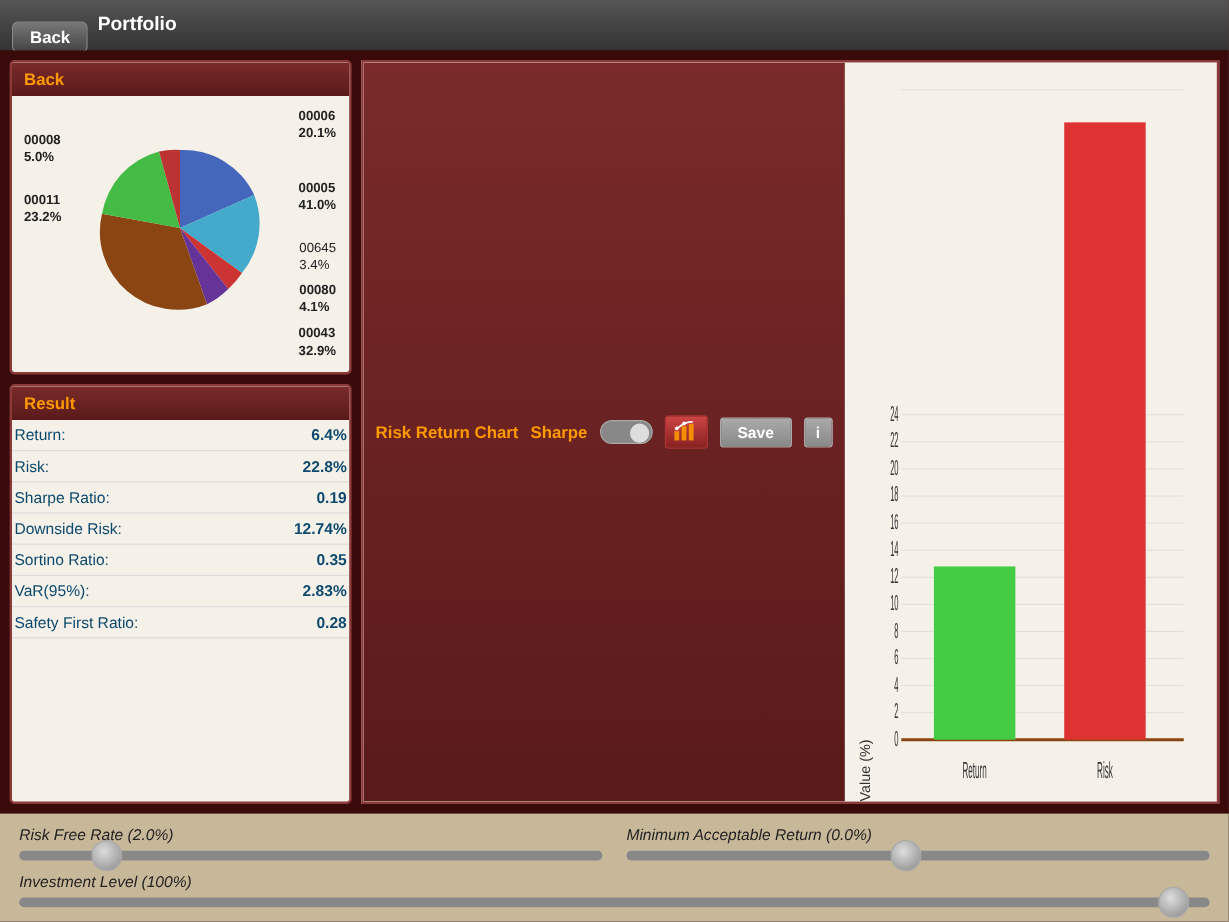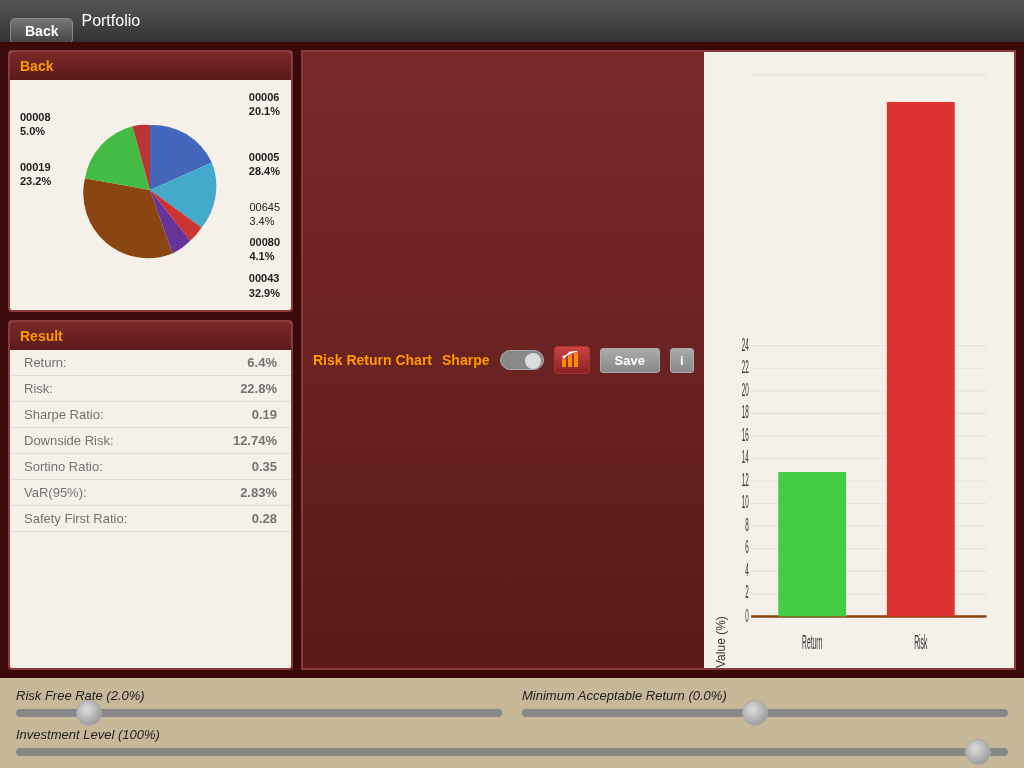--- a/index.html
+++ b/index.html
@@ -30,21 +30,21 @@
       border-radius: 5px;
       padding: 4px 14px;
       font-size: 14px;
       font-weight: bold;
       cursor: pointer;
       margin-top: 20px;
     }
     .header-title {
       color: white;
       font-size: 16px;
-      font-weight: normal;
+      font-weight: bold;
     }
 
     
     .main {
       display: flex;
       flex: 1;
       gap: 0;
       padding: 8px;
       background: #3a0a0a;
       overflow: hidden;
@@ -95,23 +95,23 @@
     .result-table {
       width: 100%;
       border-collapse: collapse;
     }
 
     .result-table tr {
       border-bottom: 1px solid #ddd;
     }
 
     .result-table td {
-      padding: 5px 14px;
+      padding: 5px 2px;
       font-size: 13px;
-      color: #737373;
+      color: #0c4a6e;
       margin-left: 24px;
     }
 
     .result-table td:last-child {
       text-align: right;
       font-weight: bold;
     }
 
     
     .right-panel {
@@ -314,40 +314,40 @@
             <path d="M70,70 L52.5,6.2 A65,65 0 0,1 70,5 Z" fill="#bb3333"></path>
           </svg>
 
           <div style="position:absolute; top:0px; right:0px; font-size:11px; font-weight:bold; color:#222; line-height:1.3;">
             <div>00006</div>
               <div>20.1%</div>
           </div>
 
           <div style="position:absolute; top:60px; right:0px; font-size:11px; font-weight:bold; color:#222; line-height:1.3;">
             <div>00005</div>
-              <div>28.4%</div>
+              <div>41.0%</div>
           </div>
 
           <div style="position:absolute; top:110px; right:0px; font-size:11px; font-weight:normal; color:#222; line-height:1.3;">
             <div>00645</div>
               <div>3.4%</div>
           </div>
 
           <div style="position:absolute; top:145px; right:0px; font-size:11px; font-weight:bold; color:#222; line-height:1.3;">
             <div>00080</div>
               <div>4.1%</div>
           </div>
 
           <div style="position:absolute; bottom:0px; right:0px; font-size:11px; font-weight:bold; color:#222; line-height:1.3;">
             <div>00043</div>
               <div>32.9%</div>
           </div>
 
           <div style="position:absolute; top:70px; left:0px; font-size:11px; font-weight:bold; color:#222; line-height:1.3;">
-            <div>00019</div>
+            <div>00011</div>
               <div>23.2%</div>
           </div>
 
           <div style="position:absolute; top:20px; left:0px; font-size:11px; font-weight:bold; color:#222; line-height:1.3;">
             <div>00008</div>
               <div>5.0%</div>
           </div>
         </div>
       </div>
     </div>

